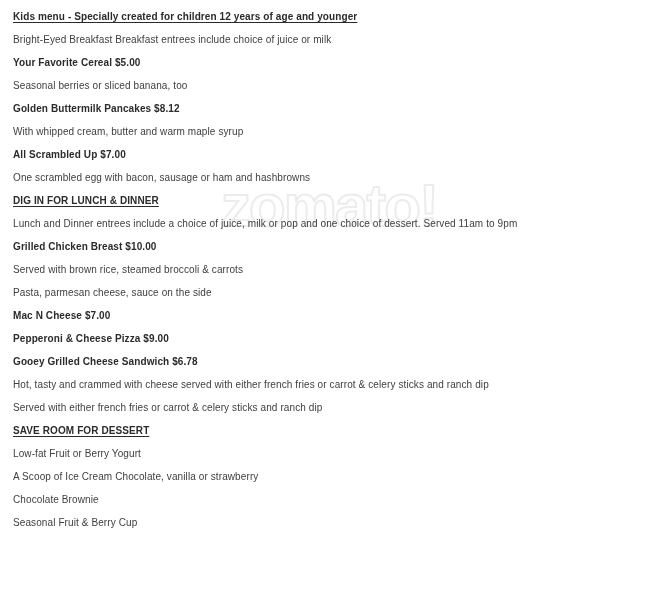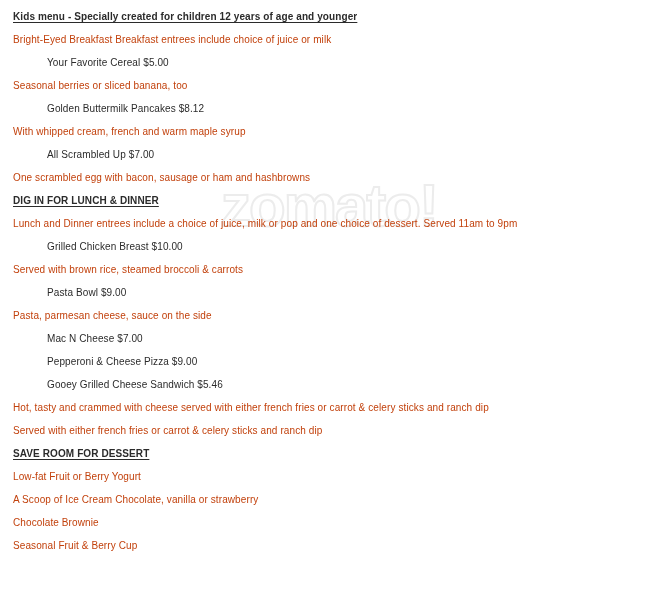--- a/index.html
+++ b/index.html
@@ -42,51 +42,49 @@
     color: #2b2b2b;
     font-size: 10px;
     letter-spacing: 0.1px;
   }
   .line.heading {
     font-weight: 700;
     text-decoration: underline;
     text-underline-offset: 2px;
   }
   .line.item {
-    font-weight: 400;
-    margin-left: 34px;
+    font-weight: 700;
   }
   .line.description {
     font-weight: 400;
-    color: #c2410c;
+    color: #404040;
   }
 </style>
 </head>
 <body>
 
 <div class="watermark">zomato!</div>
 
 <div class="menu">
     <div class="line heading">Kids menu - Specially created for children 12 years of age and younger</div>
     <div class="line description">Bright-Eyed Breakfast Breakfast entrees include choice of juice or milk</div>
     <div class="line item">Your Favorite Cereal $5.00</div>
     <div class="line description">Seasonal berries or sliced banana, too</div>
     <div class="line item">Golden Buttermilk Pancakes $8.12</div>
-    <div class="line description">With whipped cream, french and warm maple syrup</div>
+    <div class="line description">With whipped cream, butter and warm maple syrup</div>
     <div class="line item">All Scrambled Up $7.00</div>
     <div class="line description">One scrambled egg with bacon, sausage or ham and hashbrowns</div>
     <div class="line heading">DIG IN FOR LUNCH &amp; DINNER</div>
     <div class="line description">Lunch and Dinner entrees include a choice of juice, milk or pop and one choice of dessert. Served 11am to 9pm</div>
     <div class="line item">Grilled Chicken Breast $10.00</div>
     <div class="line description">Served with brown rice, steamed broccoli &amp; carrots</div>
-    <div class="line item">Pasta Bowl $9.00</div>
     <div class="line description">Pasta, parmesan cheese, sauce on the side</div>
     <div class="line item">Mac N Cheese $7.00</div>
     <div class="line item">Pepperoni &amp; Cheese Pizza $9.00</div>
-    <div class="line item">Gooey Grilled Cheese Sandwich $5.46</div>
+    <div class="line item">Gooey Grilled Cheese Sandwich $6.78</div>
     <div class="line description">Hot, tasty and crammed with cheese served with either french fries or carrot &amp; celery sticks and ranch dip</div>
     <div class="line description">Served with either french fries or carrot &amp; celery sticks and ranch dip</div>
     <div class="line heading">SAVE ROOM FOR DESSERT</div>
     <div class="line description">Low-fat Fruit or Berry Yogurt</div>
     <div class="line description">A Scoop of Ice Cream Chocolate, vanilla or strawberry</div>
     <div class="line description">Chocolate Brownie</div>
     <div class="line description">Seasonal Fruit &amp; Berry Cup</div>
   </div>
 
 </body></html>

